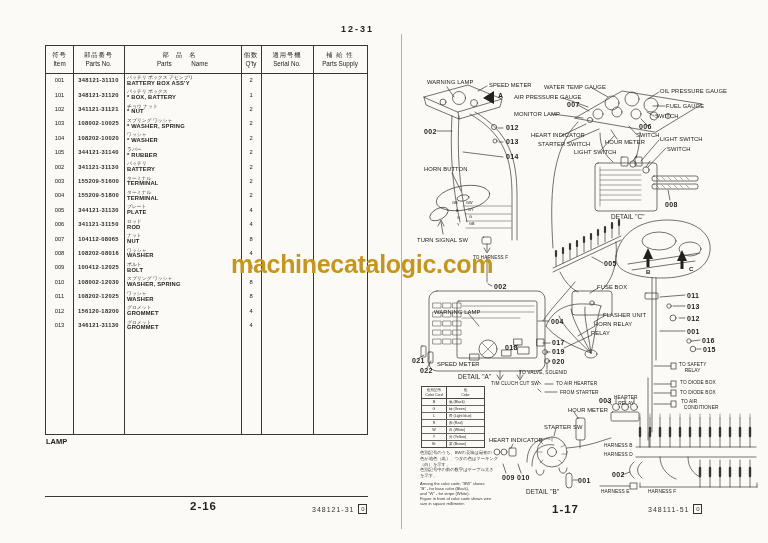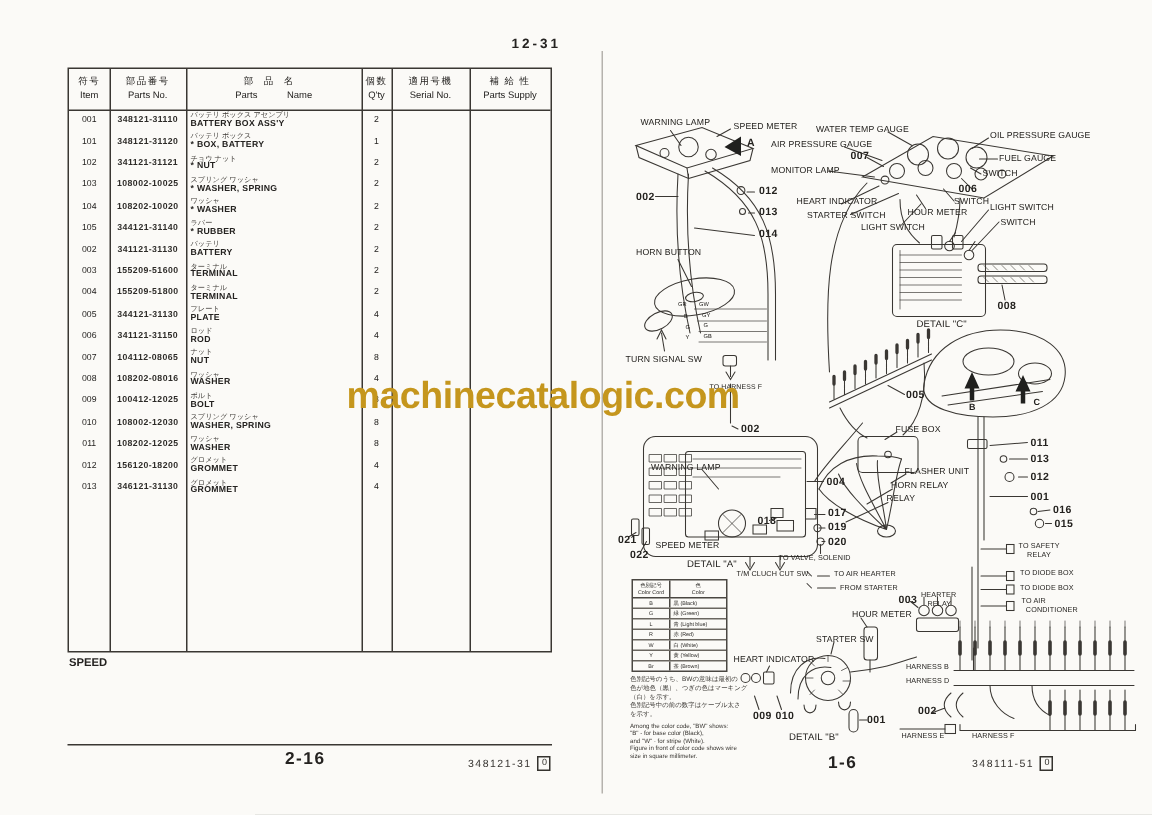--- a/index.html
+++ b/index.html
@@ -441,21 +441,21 @@
           <div class="c supply"></div>
         </div>
       </div>
     <div class="vline" style="left:27px"></div>
     <div class="vline" style="left:78px"></div>
     <div class="vline" style="left:195px"></div>
     <div class="vline" style="left:215px"></div>
     <div class="vline" style="left:267px"></div>
   </div>
 
-  <div class="memo">SPEED</div>
+  <div class="memo">LAMP</div>
   <div class="footer-rule"></div>
   <div class="pageno abs" style="left:190px; top:500px;">2-16</div>
   <div class="docno abs" style="left:312px; top:504px;">
     <span>348121-31</span>
     <span class="rev">0</span>
   </div>
 
   <div class="gutter"></div>
 
 
@@ -602,21 +602,21 @@
     </div>
   <div class="notes notes-en">
 
   <div class="note-line">Among the color code, "BW" shows:</div>
       <div class="note-line">"B" - for base color (Black),</div>
       <div class="note-line">and "W" - for stripe (White).</div>
       <div class="note-line">Figure in front of color code shows wire</div>
       <div class="note-line">size in square millimeter.</div>
     </div>
 
-  <div class="pageno abs" style="left:552px; top:503px;">1-6</div>
+  <div class="pageno abs" style="left:552px; top:503px;">1-17</div>
   <div class="docno abs" style="left:648px; top:504px;">
     <span>348111-51</span>
     <span class="rev">0</span>
   </div>
 
   <div class="watermark" style="color: rgb(197, 150, 29);">machinecatalogic.com</div>
 
 </div>
 
 </body></html>

